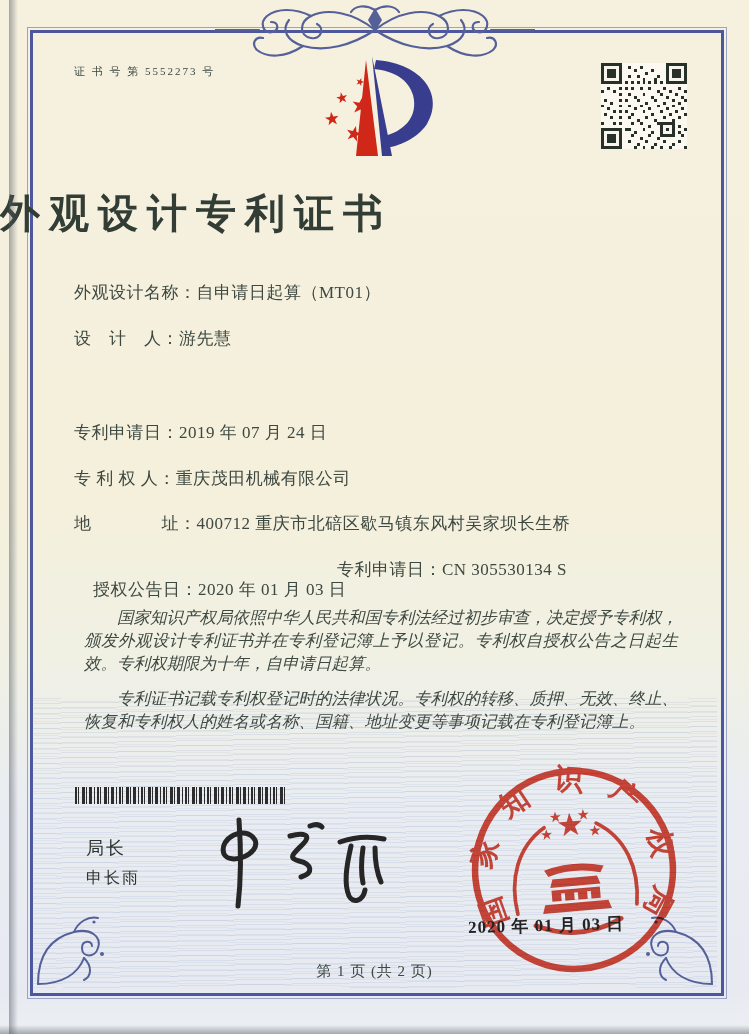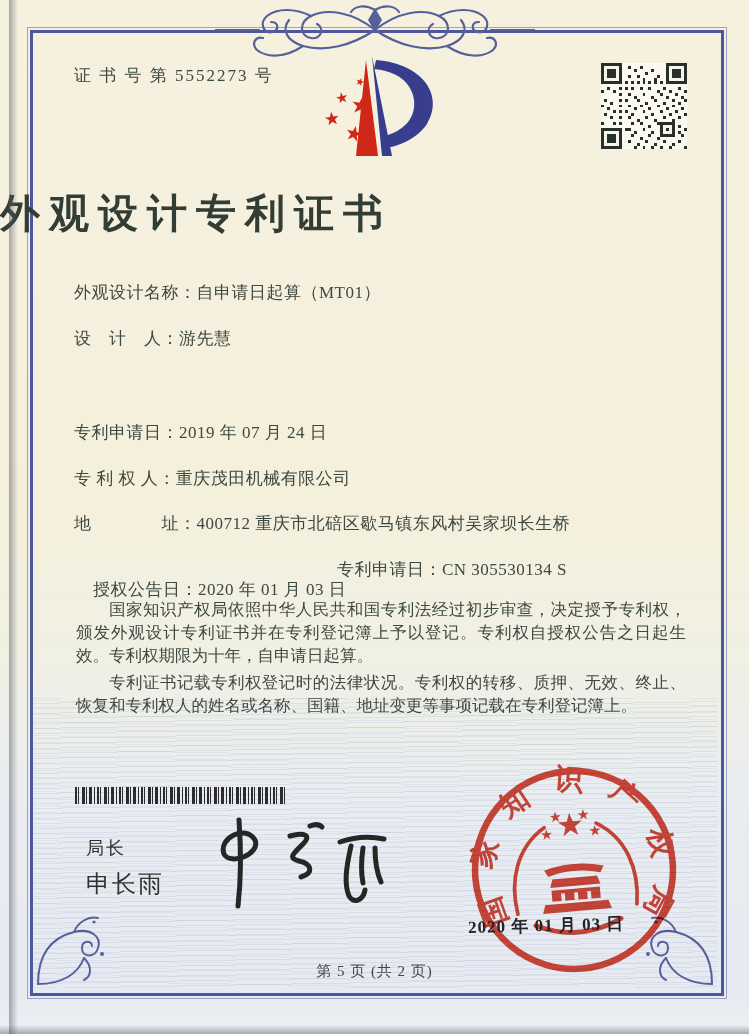--- a/index.html
+++ b/index.html
@@ -10,38 +10,38 @@
   
   .edge-left{left:9px;top:0;width:9px;height:100%;background:linear-gradient(90deg,rgba(85,90,100,.50),rgba(85,90,100,0));}
   .edge-bottom{left:0;bottom:0;width:100%;height:9px;background:linear-gradient(0deg,rgba(75,80,92,.45),rgba(75,80,92,0));}
   
   .waves{left:32px;right:32px;top:698px;height:290px;
     background:
       repeating-linear-gradient(179deg,rgba(120,140,188,.15) 0 1px,rgba(120,140,188,0) 1px 5px),
       repeating-linear-gradient(181deg,rgba(120,140,188,.10) 0 1px,rgba(120,140,188,0) 1px 7px);}
   
   .frame{left:30px;top:30px;width:688px;height:960px;border:3px solid #4d579d;outline:1px solid #9aa2c6;outline-offset:2px;}
-  .cert-no{left:74px;top:64px;font-size:17px;letter-spacing:2px;color:#3d4841;white-space:pre;}
+  .cert-no{left:74px;top:64px;font-size:11px;letter-spacing:2px;color:#3d4841;white-space:pre;}
   .title{left:0;right:0;top:186px;font-size:40px;font-weight:bold;letter-spacing:9px;color:#323d36;}
   .frow{left:74px;width:630px;font-size:17px;color:#3d4841;white-space:pre;letter-spacing:.5px;}
   .frow .lbl{white-space:pre;}
   .frow .val{white-space:pre;}
   .frow2b{position:absolute;left:263px;top:0;white-space:pre;}
   .paras{left:72px;top:594px;width:618px;font-size:16.5px;line-height:23px;color:#3e4942;text-align:justify;}
-  .paras p{margin:4px;text-indent:2em;}
+  .paras p{margin:12px;text-indent:2em;font-style:italic;}
   .barcode{left:75px;top:787px;width:212px;height:17px;
     background:repeating-linear-gradient(90deg,
       #2c2c2c 0 2px,transparent 2px 3px,
       #2c2c2c 3px 4px,transparent 4px 7px,
       #2c2c2c 7px 10px,transparent 10px 11px,
       #2c2c2c 11px 12px,transparent 12px 14px,
       #2c2c2c 14px 17px,transparent 17px 19px,
       #2c2c2c 19px 20px,transparent 20px 22px);}
   .sig-title{left:86px;top:836px;font-size:18px;letter-spacing:2px;color:#2d332e;}
-  .sig-name{left:86px;top:868px;font-size:24px;letter-spacing:2px;color:#2d332e;}
+  .sig-name{left:86px;top:868px;font-size:16px;letter-spacing:2px;color:#2d332e;}
   .signature{left:202px;top:810px;}
   .seal{left:462px;top:758px;transform:rotate(-5deg);opacity:.93;mix-blend-mode:multiply;}
   .seal-date{left:468px;top:914px;font-size:17px;font-weight:bold;color:#222322;letter-spacing:1px;white-space:pre;z-index:6;transform:rotate(-1.5deg);}
   .page-info{left:0;right:0;top:962px;text-align:center;font-size:15px;color:#3d4841;letter-spacing:1px;white-space:pre;}
   .back-note{left:0;right:0;top:1006px;text-align:center;font-size:16px;color:#3e4942;letter-spacing:2px;font-style:italic;}
   .flourish{left:215px;top:2px;}
   .corner-br{left:636px;top:908px;}
   .corner-bl{left:34px;top:908px;transform:scaleX(-1);}
   .logo{left:306px;top:50px;}
   .qr{left:601px;top:63px;}
@@ -193,17 +193,17 @@
       <path d="M86,155 h68 l3,9 h-74 Z"></path>
     </g>
     <g stroke="#d63b2c" fill="none" stroke-linecap="round">
       <path d="M56,162 C50,124 62,90 92,72" stroke-width="4"></path>
       <path d="M184,162 C190,124 178,90 148,72" stroke-width="4"></path>
       <path d="M74,176 Q120,198 166,176" stroke-width="5"></path>
     </g>
   </svg>
   <div class="abs seal-date">2020 年 01 月 03 日</div>
 
-  <div class="abs page-info">第 5 页 (共 2 页)</div>
+  <div class="abs page-info">第 1 页 (共 2 页)</div>
 
   <div class="abs edge-left"></div>
   <div class="abs edge-bottom"></div>
 </div>
 
 </body></html>

